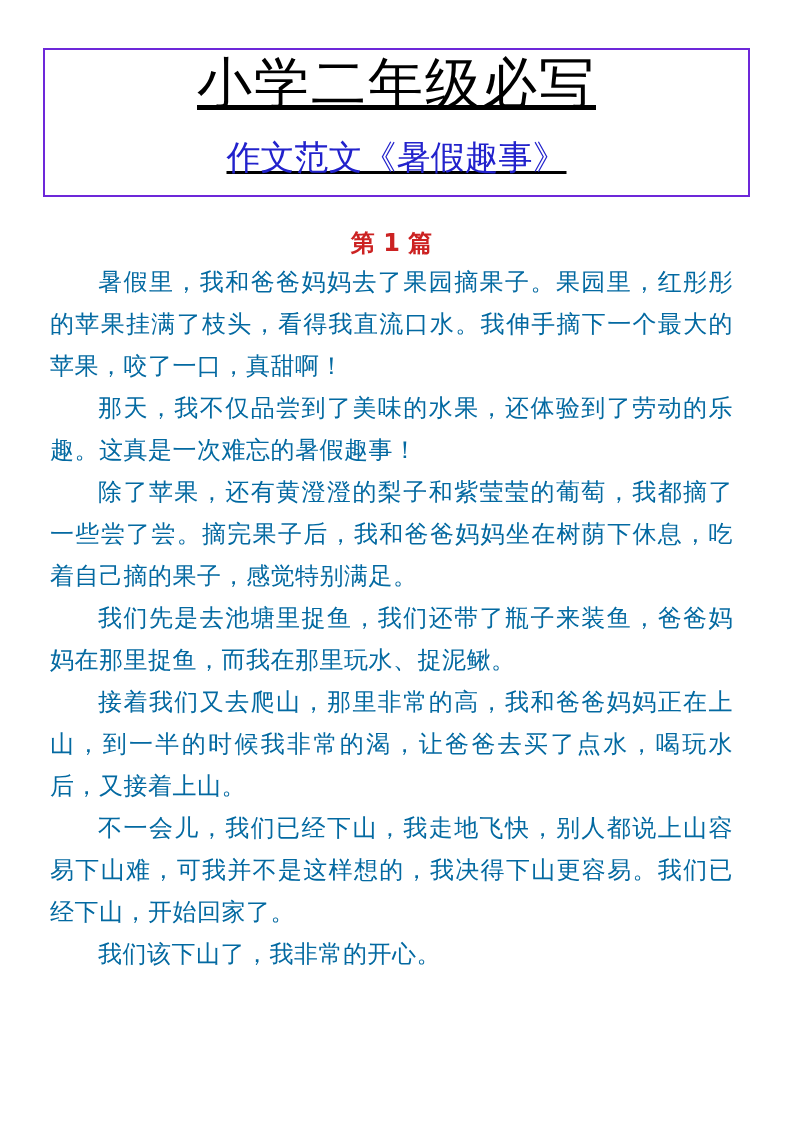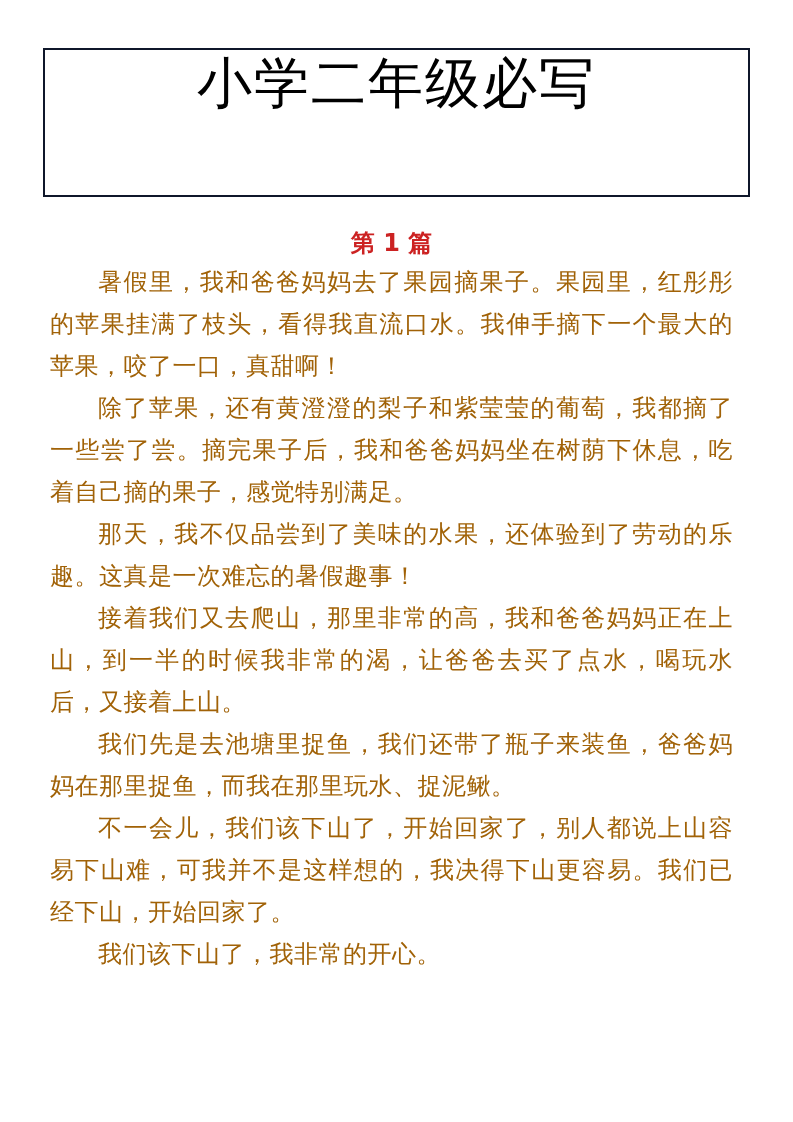--- a/index.html
+++ b/index.html
@@ -17,23 +17,24 @@
     font-family: "DejaVu Sans", sans-serif;
     color: #000000;
   }
   
   .header-box {
     position: absolute;
     left: 43px;
     top: 48px;
     width: 703px;
     height: 145px;
-    border: 2px solid #0f172a;
+    border: 2px solid #6d28d9;
     text-align: center;
     box-sizing: content-box;
+    text-decoration: underline;
   }
   .doc-title {
     margin: 0;
     padding-top: 2px;
     font-family: "Liberation Serif", "DejaVu Serif", serif;
     font-weight: 400;
     font-size: 55px;
     line-height: 64px;
     letter-spacing: 2px;
     color: #000000;
@@ -66,44 +67,45 @@
   }
   .essay-heading.first { margin-top: 33px; margin-bottom: 5px; }
   .essay-heading.second { margin-top: 21px; margin-bottom: 5px; }
   .essay p {
     margin: 0;
     font-size: 24px;
     line-height: 42px;
     text-align: justify;
     text-justify: inter-ideograph;
     text-indent: 48px;
-    color: #a16207;
+    color: #0369a1;
     letter-spacing: 0.5px;
   }
 </style>
 </head>
 <body>
 
 <div class="page">
 
   <div class="header-box">
     <div class="doc-title">小学二年级必写</div>
+    <div class="doc-subtitle">作文范文《暑假趣事》</div>
   </div>
 
   <div class="content">
 
     <div class="essay">
       <div class="essay-heading first">第 1 篇</div>
       <p>暑假里，我和爸爸妈妈去了果园摘果子。果园里，红彤彤的苹果挂满了枝头，看得我直流口水。我伸手摘下一个最大的苹果，咬了一口，真甜啊！</p>
+      <p>那天，我不仅品尝到了美味的水果，还体验到了劳动的乐趣。这真是一次难忘的暑假趣事！</p>
       <p>除了苹果，还有黄澄澄的梨子和紫莹莹的葡萄，我都摘了一些尝了尝。摘完果子后，我和爸爸妈妈坐在树荫下休息，吃着自己摘的果子，感觉特别满足。</p>
-      <p>那天，我不仅品尝到了美味的水果，还体验到了劳动的乐趣。这真是一次难忘的暑假趣事！</p>
     </div>
 
     <div class="essay">
+      <p>我们先是去池塘里捉鱼，我们还带了瓶子来装鱼，爸爸妈妈在那里捉鱼，而我在那里玩水、捉泥鳅。</p>
       <p>接着我们又去爬山，那里非常的高，我和爸爸妈妈正在上山，到一半的时候我非常的渴，让爸爸去买了点水，喝玩水后，又接着上山。</p>
-      <p>我们先是去池塘里捉鱼，我们还带了瓶子来装鱼，爸爸妈妈在那里捉鱼，而我在那里玩水、捉泥鳅。</p>
-      <p>不一会儿，我们该下山了，开始回家了，别人都说上山容易下山难，可我并不是这样想的，我决得下山更容易。我们已经下山，开始回家了。</p>
+      <p>不一会儿，我们已经下山，我走地飞快，别人都说上山容易下山难，可我并不是这样想的，我决得下山更容易。我们已经下山，开始回家了。</p>
       <p>我们该下山了，我非常的开心。</p>
     </div>
 
   </div>
 
 </div>
 
 </body></html>

